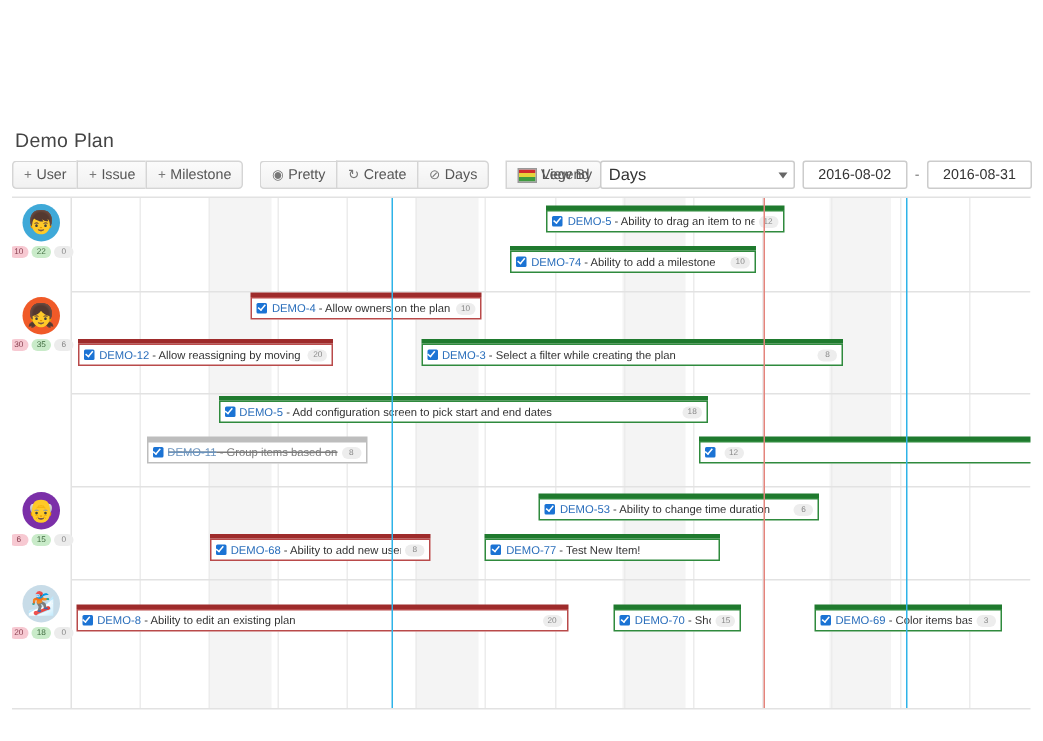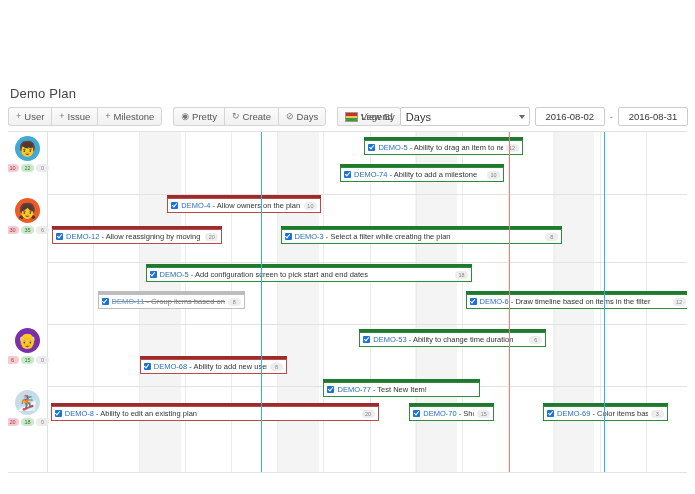--- a/index.html
+++ b/index.html
@@ -275,21 +275,20 @@
           </div>
           <div class="task done" style="border-color: rgb(189, 189, 189); left: calc(7.9% + 35.919px); width: calc(23% - 8.97px); top: 32px;">
             <div class="cap" style="background: rgb(189, 189, 189);"></div>
             <span class="chk"></span>
             <span class="tlabel"><span class="tkey">DEMO-11</span> - Group items based on a</span>
             <span class="tnum">8</span>
           </div>
           <div class="task green" style="left: calc(65.4% + 13.494px); width: calc(35% - 13.65px); top: 32px;">
             <div class="cap"></div>
             <span class="chk"></span>
-            <span class="tlabel"><span class="tkey">DEMO-6</span> - Draw timeline based on items in the filter</span>
             <span class="tnum">12</span>
           </div>
         </div>
         <div class="row" style="top: 192px; height: 62px;">
           <div class="avatar-cell">
             <div class="avatar" style="background: rgb(123, 47, 168);">👴</div>
             <div class="badges" style="margin-top: 3px;">
               <span class="badge b-red">6</span>
               <span class="badge b-green">15</span>
               <span class="badge b-grey">0</span>
@@ -300,21 +299,21 @@
             <span class="chk"></span>
             <span class="tlabel"><span class="tkey">DEMO-53</span> - Ability to change time duration</span>
             <span class="tnum">6</span>
           </div>
           <div class="task" style="left: calc(14.5% + 33.345px); width: calc(23% - 8.97px); top: 35px;">
             <div class="cap"></div>
             <span class="chk"></span>
             <span class="tlabel"><span class="tkey">DEMO-68</span> - Ability to add new user t</span>
             <span class="tnum">8</span>
           </div>
-          <div class="task green" style="left: calc(43.2% + 22.152px); width: calc(24.5% - 9.555px); top: 35px; margin-top: 23px;">
+          <div class="task green" style="left: calc(43.2% + 22.152px); width: calc(24.5% - 9.555px); top: 35px;">
             <div class="cap"></div>
             <span class="chk"></span>
             <span class="tlabel"><span class="tkey">DEMO-77</span> - Test New Item!</span>
           </div>
         </div>
         <div class="row" style="top: 254px; height: 60px;">
           <div class="avatar-cell">
             <div class="avatar" style="background: rgb(200, 220, 232);">🏂</div>
             <div class="badges" style="margin-top: 3px;">
               <span class="badge b-red">20</span>

